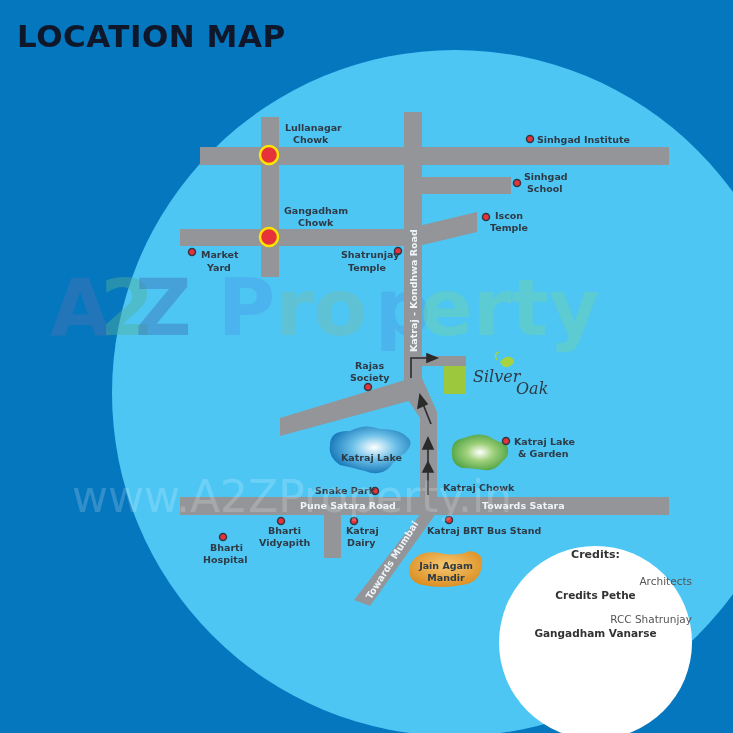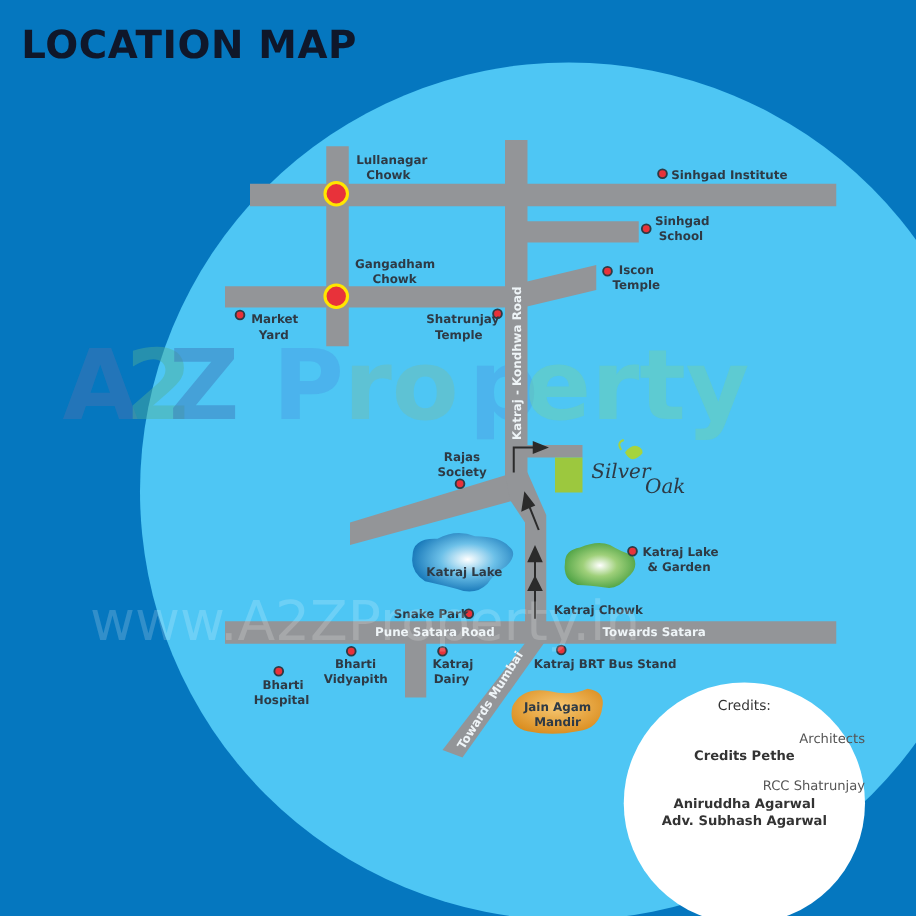--- a/index.html
+++ b/index.html
@@ -5,21 +5,21 @@
   html, body { margin: 0; padding: 0; }
   body { width: 733px; height: 733px; overflow: hidden; background: #0277bd; font-family: "DejaVu Sans", sans-serif; }
   .stage { position: relative; width: 733px; height: 733px; background: #0577bf; overflow: hidden; }
   .title { position: absolute; left: 17px; top: 18px; color: #0f172a; font-family: "DejaVu Sans", sans-serif; font-weight: bold; font-size: 31px; letter-spacing: 0.5px; }
   svg.map { position: absolute; left: 0; top: 0; }
   .lbl { font-family: "DejaVu Sans", sans-serif; font-size: 9.5px; fill: #2e3a45; font-weight: bold; }
   .roadlbl { font-family: "DejaVu Sans", sans-serif; font-size: 9.5px; fill: #eef4f7; font-weight: bold; }
   .wm1 { font-family: "DejaVu Sans", sans-serif; font-weight: bold; font-size: 78px; }
   .wm2 { font-family: "DejaVu Sans", sans-serif; font-size: 44px; fill: rgba(255,255,255,0.18); }
   .credits { position: absolute; left: 499px; top: 546px; width: 193px; height: 193px; border-radius: 50%; background: #fff; text-align: center; color: #333; font-family: "DejaVu Sans", sans-serif; }
-  .credits .h { font-weight: normal; font-size: 11px; margin-top: 12px; }
+  .credits .h { font-weight: bold; font-size: 11px; margin-top: 2px; }
   .credits .role { font-size: 10.5px; color: #555; margin-top: 12px; text-align: right; }
   .credits .role.first { margin-top: 14px; }
   .credits .name { font-weight: bold; font-size: 10.5px; color: #333; margin-top: 2px; }
 </style>
 </head>
 <body>
 
 <div class="stage">
 
   <svg class="map" width="733" height="733" viewBox="0 0 733 733">
@@ -185,16 +185,15 @@
     <text class="wm2" x="72" y="512">www.A2ZProperty.in</text>
   </svg>
 
   <div class="title">LOCATION MAP</div>
 
   <div class="credits">
     <div class="h">Credits:</div>
     <div class="role first">Architects</div>
     <div class="name">Credits Pethe</div>
     <div class="role">RCC Shatrunjay</div>
-    <div class="name">Aniruddha Agarwal</div>
-    <div class="name">Adv. Subhash Agarwal</div>
+    <div class="name">Gangadham Vanarse</div>
   </div>
 </div>
 
 </body></html>

